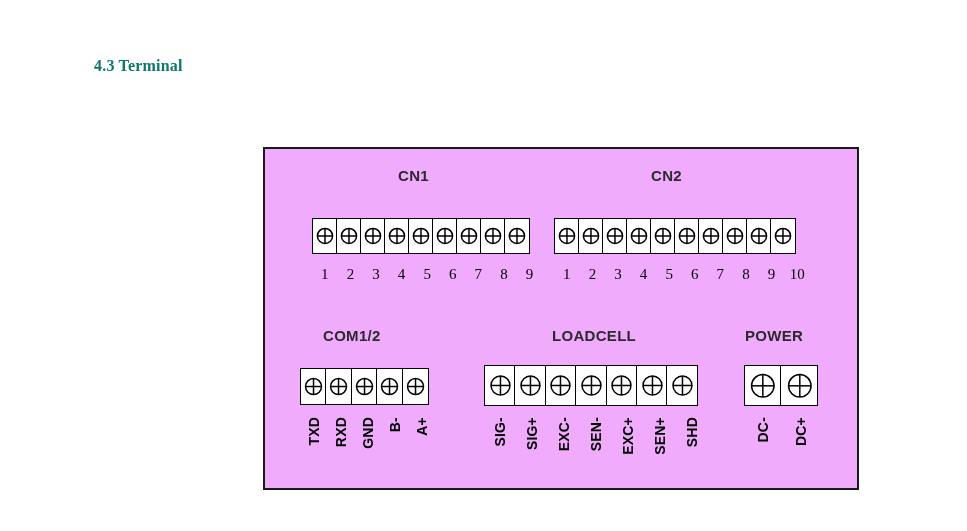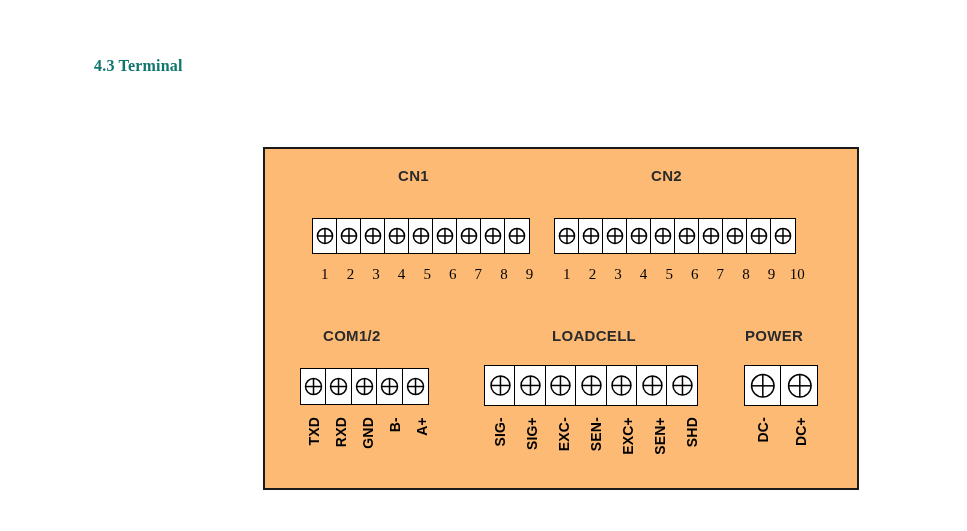--- a/index.html
+++ b/index.html
@@ -33,21 +33,21 @@
 
   
   #terminal-diagram {
     position: absolute;
     left: 263px;
     top: 147px;
     width: 596px;
     height: 343px;
     border: 2px solid #1a1a1a;
     box-sizing: border-box;
-    background: #fdba74;
+    background: #f0abfc;
   }
 
   
   .group-title {
     position: absolute;
     font-family: "Liberation Sans", sans-serif;
     font-weight: bold;
     font-size: 15px;
     color: #2b2b2b;
     white-space: nowrap;

